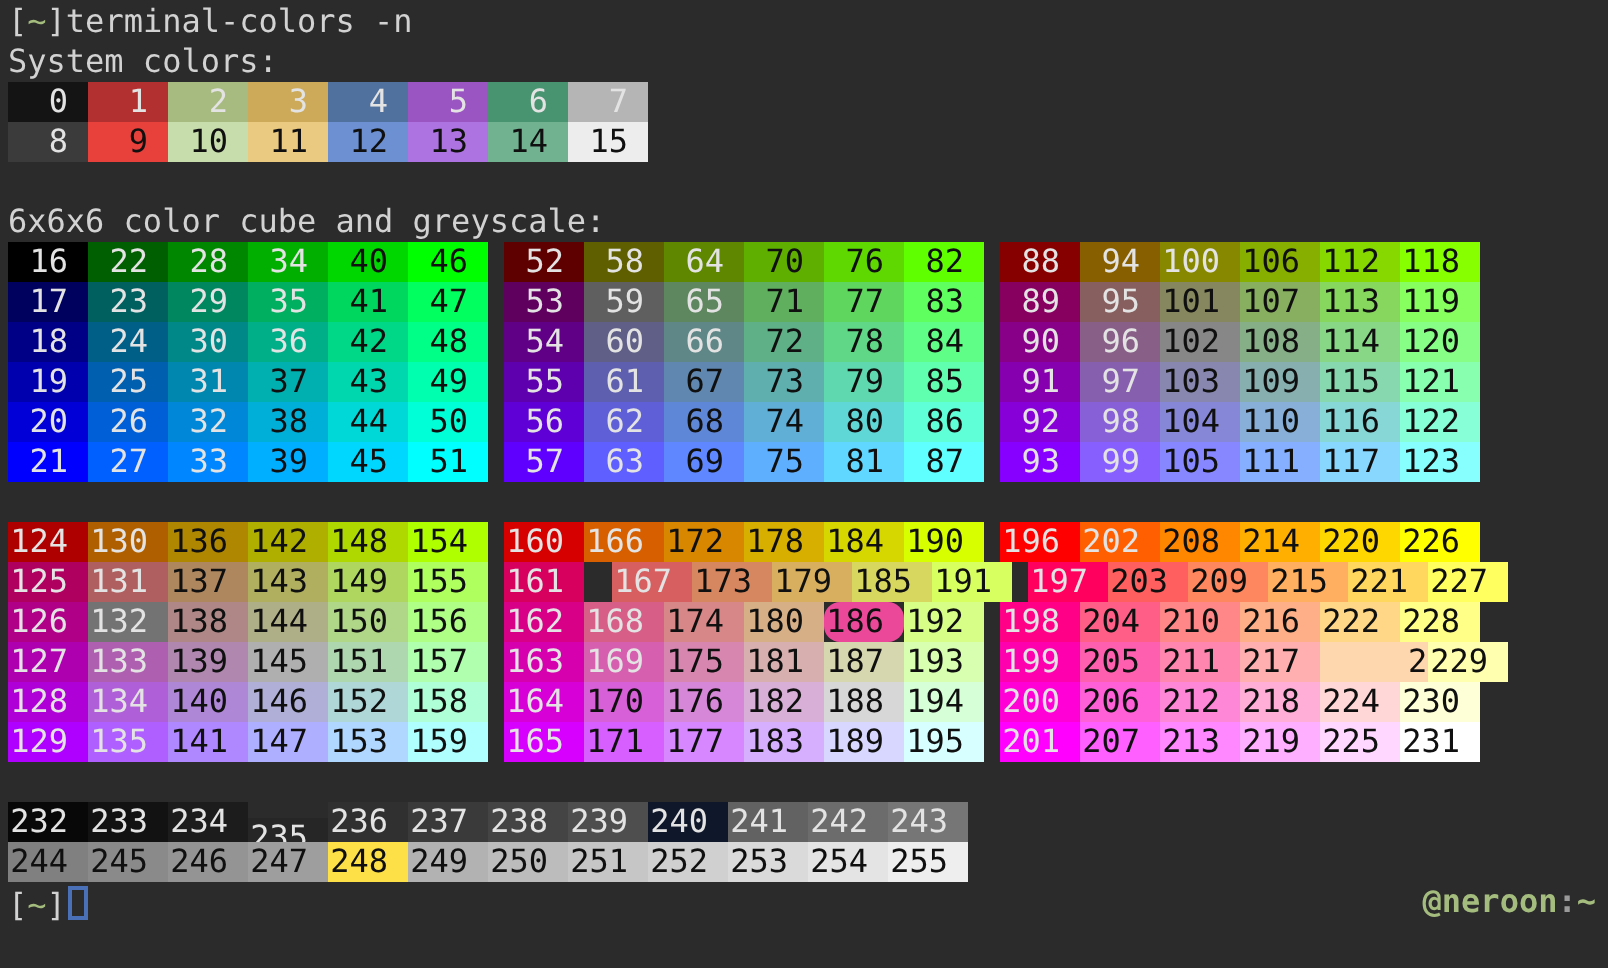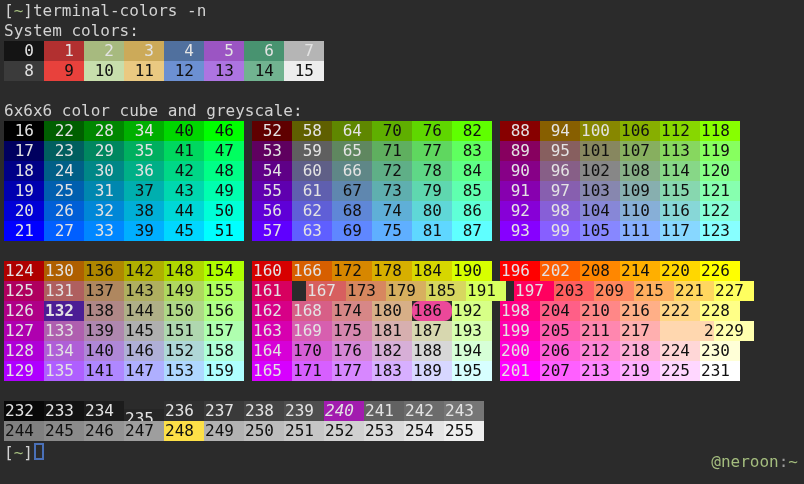--- a/index.html
+++ b/index.html
@@ -20,21 +20,21 @@
     flex:0 0 40px;
   }
   .lt{color:#e3e3e3;}
   .dk{color:#101010;}
   .green{color:#a4bd7e;}
   .dim{color:#9a9a9a;}
   .cursor{
     display:inline-block;width:6px;height:13px;
     border:2px solid #4a70b8;position:relative;top:2px;margin-left:1px;
   }
-  .rprompt{position:absolute;right:6px;bottom:12px;white-space:pre;}
+  .rprompt{position:absolute;right:6px;bottom:23px;white-space:pre;font-weight:bold;}
 </style>
 </head>
 <body>
 
 <div class="term">
 
   <div class="line"><span>[</span><span class="green">~</span><span>]</span><span>terminal-colors -n</span></div>
 
   <div class="line">System colors:</div>
 
@@ -270,21 +270,21 @@
         <span class="cell dk" style="background: rgb(255, 95, 95);">203</span>
         <span class="cell dk" style="background: rgb(255, 135, 95);">209</span>
         <span class="cell dk" style="background: rgb(255, 175, 95);">215</span>
         <span class="cell dk" style="background: rgb(255, 215, 95);">221</span>
         <span class="cell dk" style="background: rgb(255, 255, 95);">227</span>
       </span>
     </div>
   <div class="cellline">
       <span class="grp">
         <span class="cell lt" style="background: rgb(175, 0, 135);">126</span>
-        <span class="cell lt" style="background: #4c1d95; font-weight: bold;">132</span>
+        <span class="cell lt" style="background: #737373;">132</span>
         <span class="cell dk" style="background: rgb(175, 135, 135);">138</span>
         <span class="cell dk" style="background: rgb(175, 175, 135);">144</span>
         <span class="cell dk" style="background: rgb(175, 215, 135);">150</span>
         <span class="cell dk" style="background: rgb(175, 255, 135);">156</span>
       </span>
       <span class="grp gap">
         <span class="cell lt" style="background: rgb(215, 0, 135);">162</span>
         <span class="cell lt" style="background: rgb(215, 95, 135);">168</span>
         <span class="cell dk" style="background: rgb(215, 135, 135);">174</span>
         <span class="cell dk" style="background: rgb(215, 175, 135);">180</span>
@@ -383,21 +383,21 @@
 
   <div class="cellline">
       <span class="cell lt" style="background: rgb(8, 8, 8);">232</span>
       <span class="cell lt" style="background: rgb(18, 18, 18);">233</span>
       <span class="cell lt" style="background: rgb(28, 28, 28);">234</span>
       <span class="cell lt" style="background: rgb(38, 38, 38); margin-top: 8px;">235</span>
       <span class="cell lt" style="background: rgb(48, 48, 48);">236</span>
       <span class="cell lt" style="background: rgb(58, 58, 58);">237</span>
       <span class="cell lt" style="background: rgb(68, 68, 68);">238</span>
       <span class="cell lt" style="background: rgb(78, 78, 78);">239</span>
-      <span class="cell lt" style="background: #a21caf; font-style: italic;">240</span>
+      <span class="cell lt" style="background: #0f172a;">240</span>
       <span class="cell lt" style="background: rgb(98, 98, 98);">241</span>
       <span class="cell lt" style="background: rgb(108, 108, 108);">242</span>
       <span class="cell lt" style="background: rgb(118, 118, 118);">243</span>
     </div>
   <div class="cellline">
       <span class="cell dk" style="background: rgb(128, 128, 128);">244</span>
       <span class="cell dk" style="background: rgb(138, 138, 138);">245</span>
       <span class="cell dk" style="background: rgb(148, 148, 148);">246</span>
       <span class="cell dk" style="background: rgb(158, 158, 158);">247</span>
       <span class="cell dk" style="background: #fde047;">248</span>

